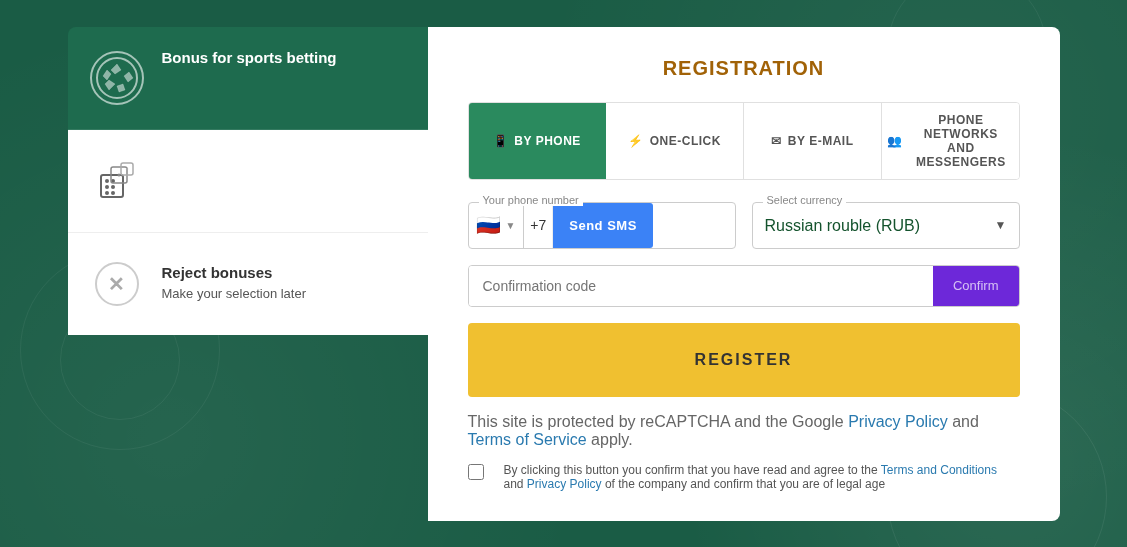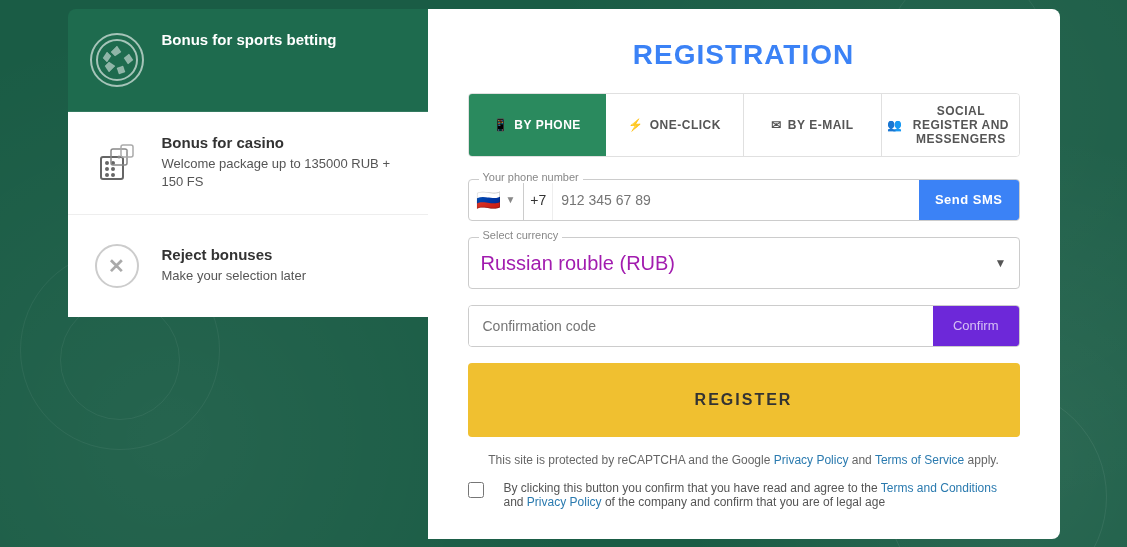--- a/index.html
+++ b/index.html
@@ -130,24 +130,24 @@
     
     .right-panel {
       flex: 1;
       background: #fff;
       border-radius: 0 8px 8px 0;
       padding: 30px 40px 30px 40px;
     }
 
     .reg-title {
       text-align: center;
-      font-size: 28px;
+      font-size: 20px;
       font-weight: bold;
       letter-spacing: 1px;
-      color: #3b82f6;
+      color: #a16207;
       margin-bottom: 22px;
     }
 
     
     .tabs {
       display: flex;
       gap: 0;
       margin-bottom: 22px;
       border: 1px solid #e0e0e0;
       border-radius: 4px;
@@ -178,21 +178,20 @@
       background: #2a8a5e;
       color: #fff;
       border-right: 1px solid #2a8a5e;
     }
 
     
     .form-row {
       display: flex;
       gap: 16px;
       margin-bottom: 16px;
-      flex-direction: column;
     }
 
     .phone-group {
       flex: 1;
       border: 1px solid #ccc;
       border-radius: 4px;
       display: flex;
       align-items: stretch;
       position: relative;
     }
@@ -271,22 +270,22 @@
       font-size: 11px;
       color: #888;
       background: #fff;
       padding: 0 4px;
     }
 
     .currency-select {
       width: 100%;
       border: none;
       outline: none;
-      font-size: 20px;
-      color: #a21caf;
+      font-size: 16px;
+      color: #14532d;
       padding: 14px 12px;
       appearance: none;
       background: transparent;
       cursor: pointer;
     }
 
     .currency-arrow {
       position: absolute;
       right: 12px;
       font-size: 12px;
@@ -354,22 +353,22 @@
       font-size: 16px;
       font-weight: bold;
       letter-spacing: 2px;
       color: #333;
       cursor: pointer;
       margin-bottom: 16px;
     }
 
     
     .recaptcha-text {
-      text-align: center;
-      font-size: 12px;
+      text-align: left;
+      font-size: 16px;
       color: #666;
       margin-bottom: 14px;
     }
 
     .recaptcha-text a {
       color: #2a7aaf;
       text-decoration: none;
     }
 
     
@@ -452,24 +451,20 @@
           <circle cx="14" cy="36" r="2" fill="#666"></circle>
           <circle cx="20" cy="24" r="2" fill="#666"></circle>
           <circle cx="20" cy="30" r="2" fill="#666"></circle>
           <circle cx="20" cy="36" r="2" fill="#666"></circle>
           <rect x="18" y="10" width="16" height="16" rx="2" stroke="#888" stroke-width="1.5" fill="none"></rect>
           <circle cx="26" cy="18" r="1.5" fill="#888"></circle>
           <rect x="28" y="6" width="12" height="12" rx="2" stroke="#aaa" stroke-width="1.5" fill="none"></rect>
           <circle cx="34" cy="12" r="1.2" fill="#aaa"></circle>
         </svg>
       </div>
-      <div class="bonus-text">
-        <div class="bonus-title dark">Bonus for casino</div>
-        <div class="bonus-desc dark">Welcome package up to 135000 RUB + 150 FS</div>
-      </div>
     </div>
 
     <div class="reject-card">
       <div class="bonus-icon">
         <div class="reject-icon">✕</div>
       </div>
       <div class="bonus-text">
         <div class="bonus-title dark">Reject bonuses</div>
         <div class="bonus-desc dark">Make your selection later</div>
       </div>
@@ -490,35 +485,34 @@
       <div class="tab">
         <span>⚡</span>
         <span>ONE-CLICK</span>
       </div>
       <div class="tab">
         <span>✉</span>
         <span>BY E-MAIL</span>
       </div>
       <div class="tab">
         <span>👥</span>
-        <span>SOCIAL REGISTER AND MESSENGERS</span>
+        <span>PHONE NETWORKS AND MESSENGERS</span>
       </div>
     </div>
 
     
     <div class="form-row">
 
       <div class="phone-group">
         <span class="phone-label">Your phone number</span>
         <div class="flag-selector">
           <span>🇷🇺</span>
           <span class="chevron-down">▼</span>
         </div>
         <div class="phone-prefix">+7</div>
-        <input type="text" class="phone-input" placeholder="912 345 67 89" style="">
         <button class="send-sms-btn">Send SMS</button>
       </div>
 
       <div class="currency-group">
         <span class="currency-label">Select currency</span>
         <select class="currency-select">
           <option>Russian rouble (RUB)</option>
           <option>USD</option>
           <option>EUR</option>
         </select>

